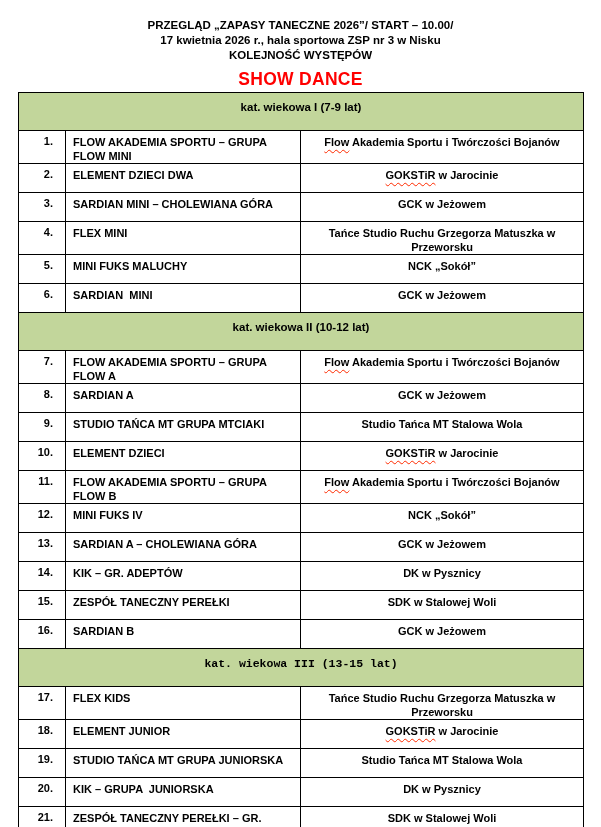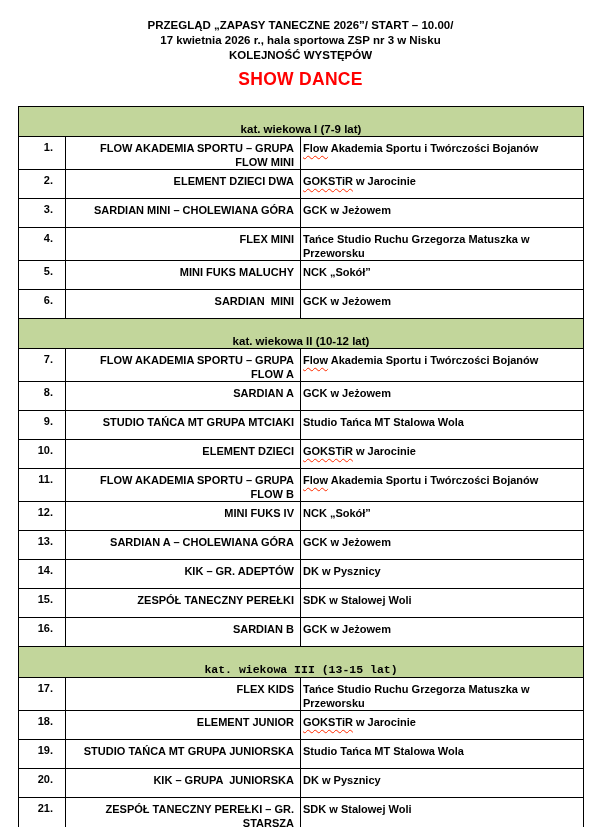--- a/index.html
+++ b/index.html
@@ -23,58 +23,59 @@
     padding-top: 18px;
     font-weight: bold;
     font-size: 11.5px;
     line-height: 15px;
   }
   .doc-title {
     text-align: center;
     font-weight: bold;
     font-size: 17.5px;
     margin-top: 6px;
-    margin-bottom: 16px;
+    margin-bottom: 2px;
     letter-spacing: 0.3px;
   }
   table.schedule {
     margin-left: 18px;
     width: 565px;
     table-layout: fixed;
     border-collapse: collapse;
     font-weight: bold;
     font-size: 11px;
   }
   table.schedule td {
     border: 1.5px solid #000000;
     vertical-align: top;
     overflow: hidden;
   }
   tr.cat-row td {
-    height: 27px;
+    height: 38px;
     text-align: center;
     font-size: 11.5px;
-    padding-top: 16px;
+    padding-top: 8px;
     box-sizing: border-box;
   }
   tr.data-row td {
     height: 29px;
     box-sizing: border-box;
   }
   td.num {
     text-align: right;
     padding: 4px 12px 0 0;
   }
   td.group {
-    text-align: right;
+    text-align: left;
     padding: 4px 6px 0 7px;
     white-space: pre-wrap;
     line-height: 14px;
   }
   td.inst {
+    text-align: center;
     padding: 4px 2px 0 2px;
     white-space: pre-wrap;
     line-height: 14px;
     margin-left: 48px;
   }
   .misspelled {
     text-decoration: underline;
     text-decoration-style: wavy;
     text-decoration-color: #ff2a00;
     text-decoration-thickness: 1px;

